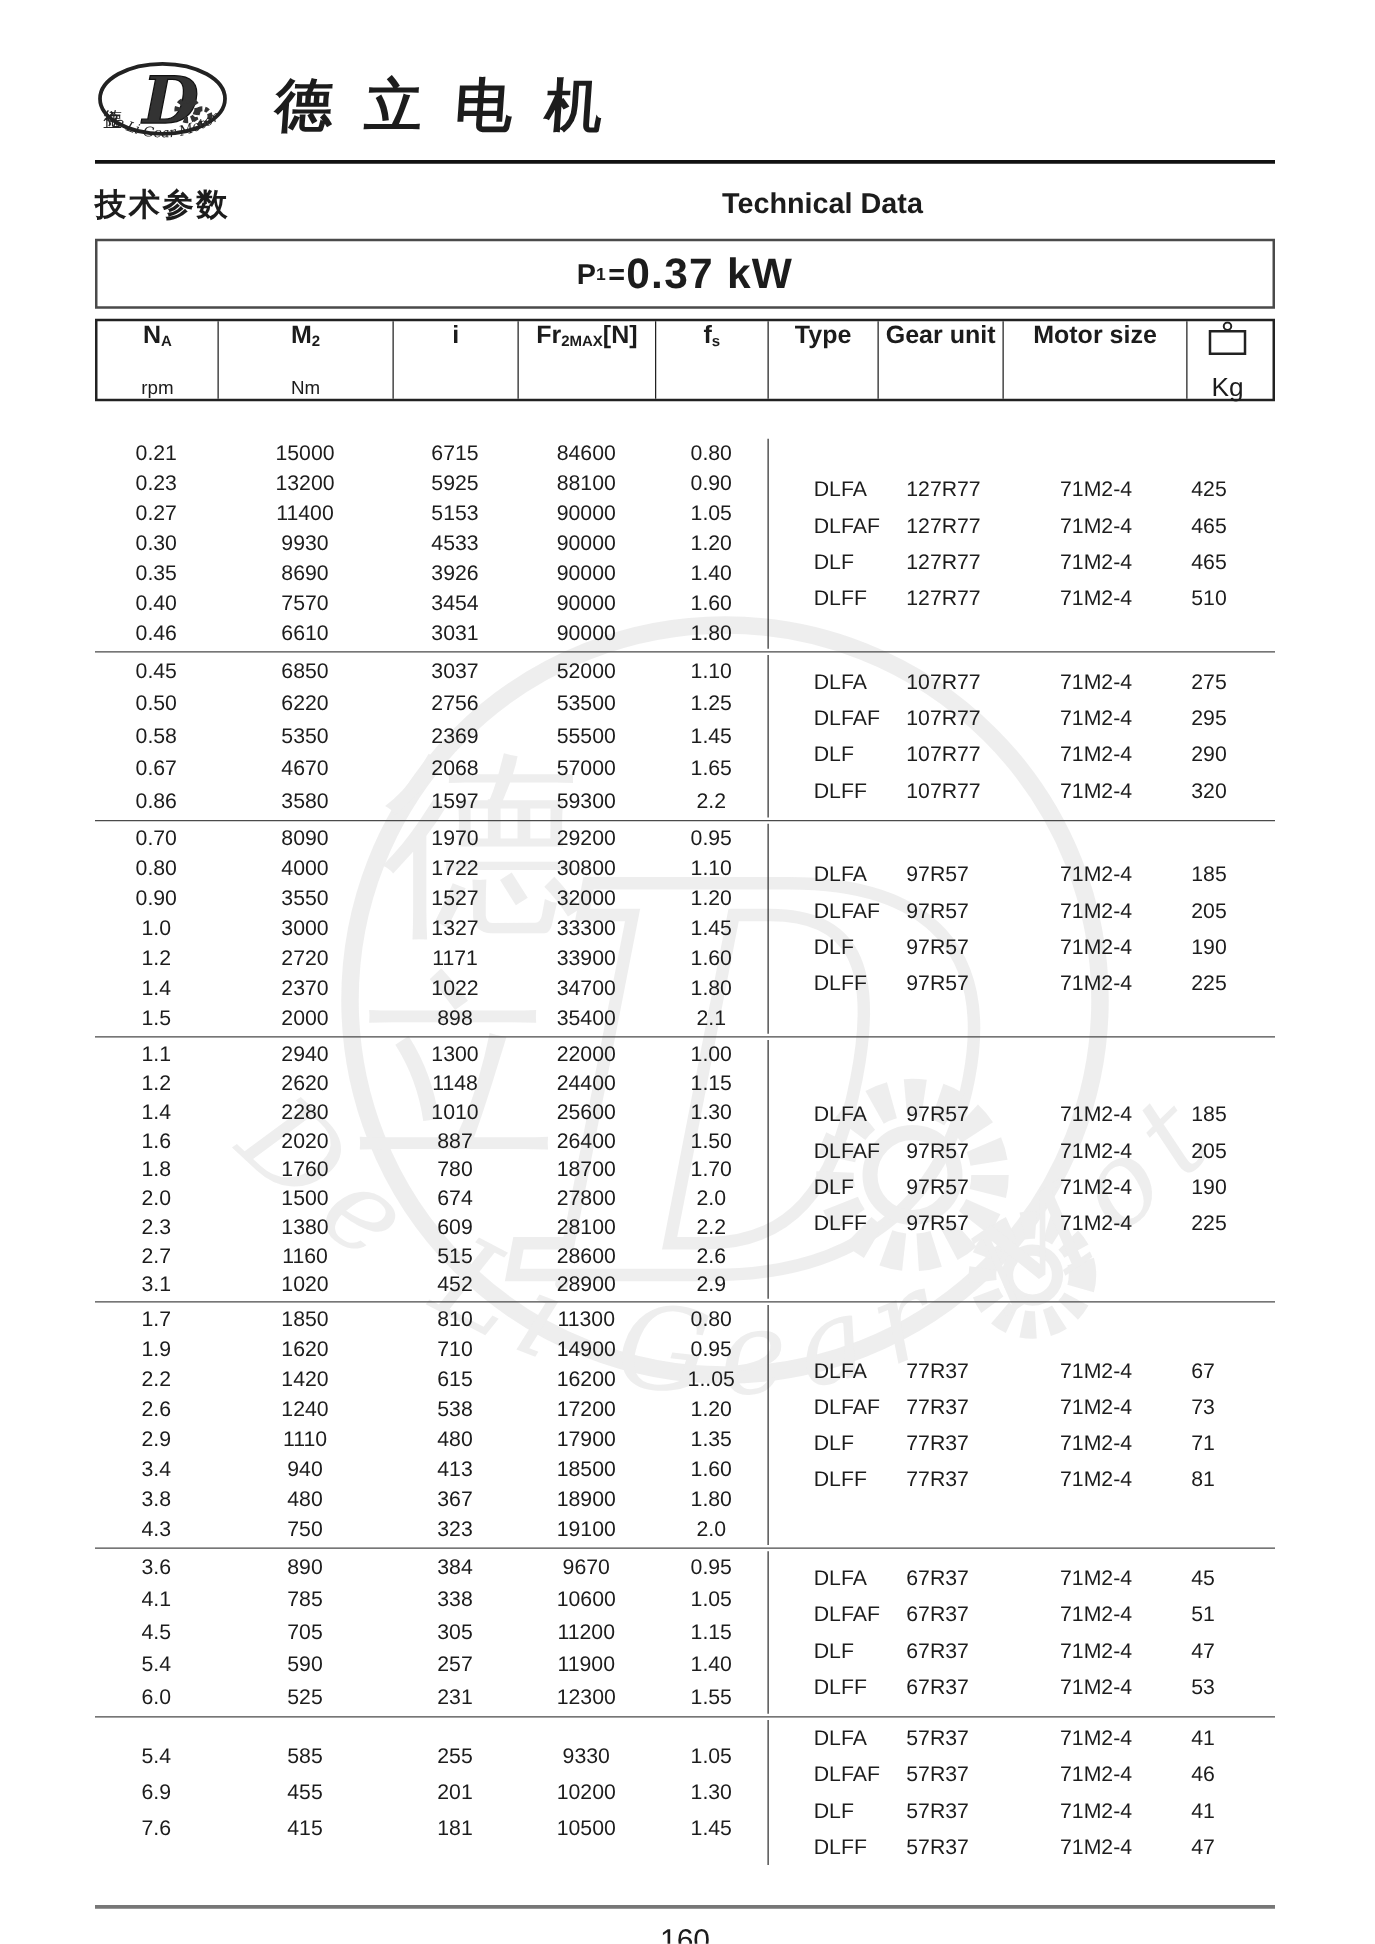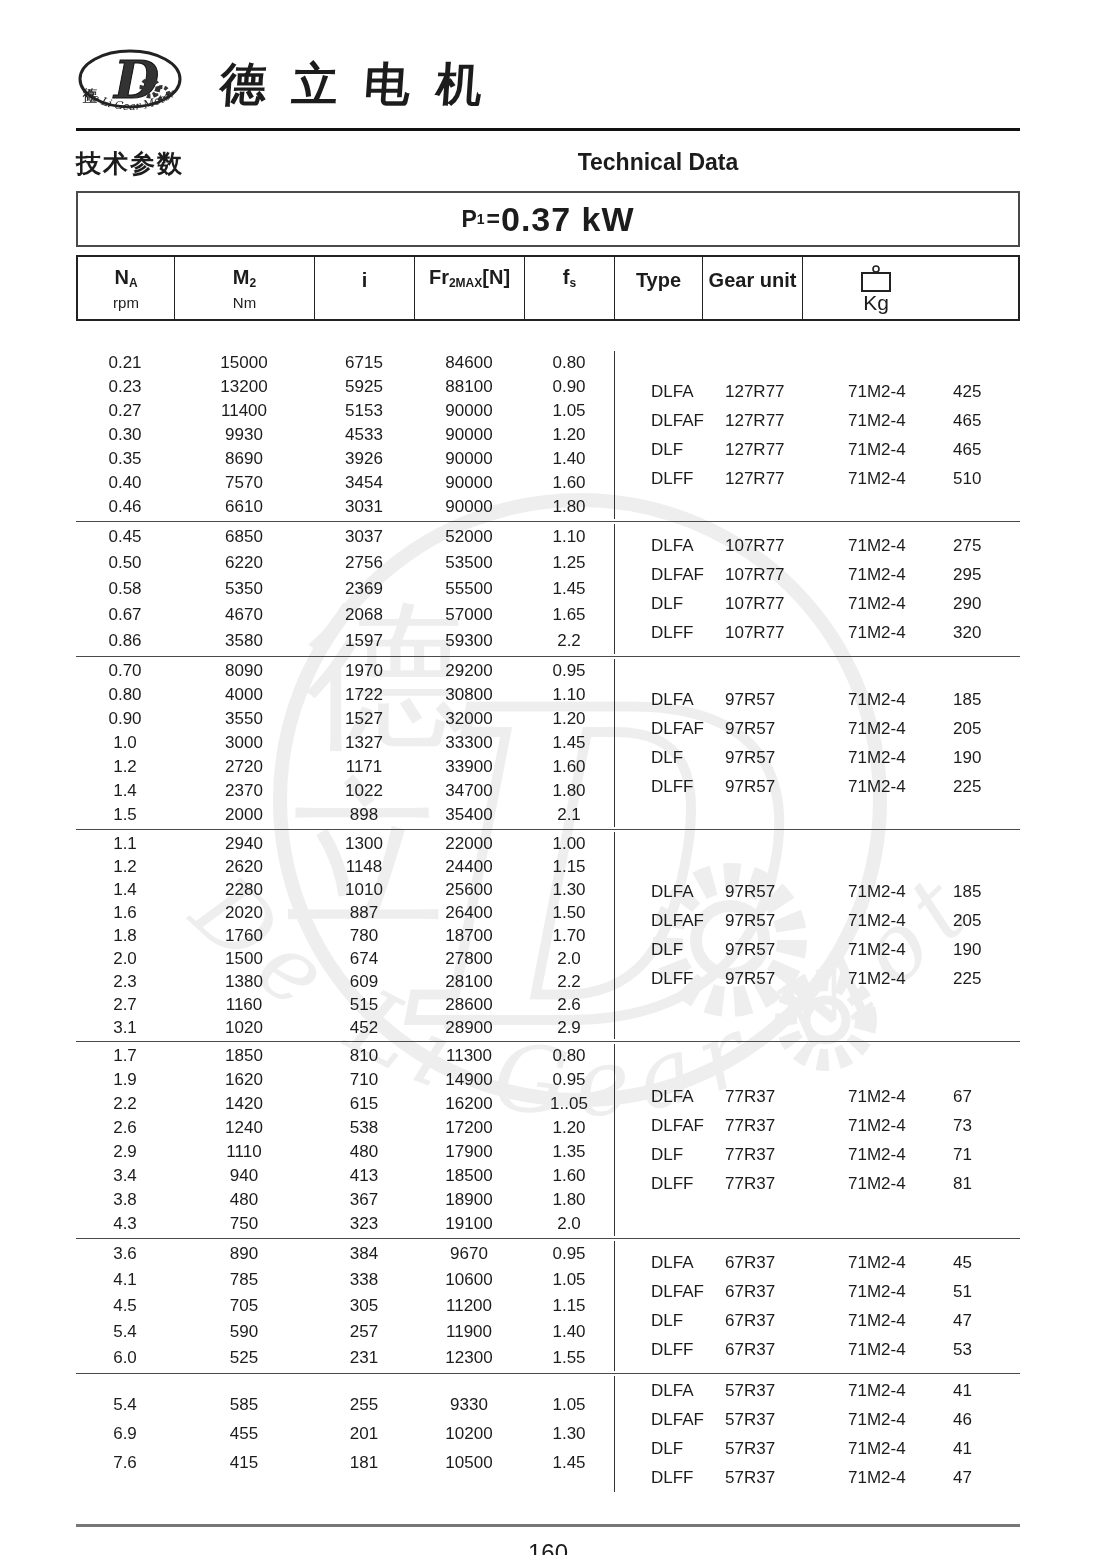--- a/index.html
+++ b/index.html
@@ -31,21 +31,21 @@
   .title-box .p{font-size:23px;font-weight:bold;}
   .title-box .psub{font-size:14px;font-weight:bold;vertical-align:-4px;}
   .title-box .eq{font-size:23px;font-weight:bold;margin:0 1px 0 2px;}
   .title-box .val{font-size:34px;font-weight:bold;letter-spacing:1px;}
 
   
   .thead{
     margin-top:8px;border:2px solid #222;height:62px;background:#fff;position:relative;z-index:2;
     display:grid;grid-template-columns:96px 140px 100px 110px 90px 88px 100px 147px 65px;
   }
-  .hcell{border-left:1px solid #222;display:flex;flex-direction:column;align-items:center;justify-content:center;}
+  .hcell{border-left:1px solid #222;display:flex;flex-direction:column;align-items:center;justify-content:space-between;}
   .hcell:first-child{border-left:none;}
   .hmain{font-size:20px;font-weight:bold;line-height:22px;white-space:nowrap;}
   .hsub{font-size:12px;font-weight:bold;vertical-align:-3px;}
   .hunit{font-size:15px;line-height:17px;min-height:17px;}
   .kgcell .hunit{font-size:21px;}
   .wicon{display:block;margin-bottom:1px;}
 
   
   .tbody{margin-top:28px;position:relative;z-index:2;}
   .group{display:flex;border-bottom:1px solid #4a4a4a;padding:2px 0;}
@@ -144,20 +144,24 @@
       <div class="hunit"></div>
     </div>
     <div class="hcell">
       <div class="hmain"><span>Type</span></div>
       <div class="hunit"></div>
     </div>
     <div class="hcell">
       <div class="hmain"><span>Gear unit</span></div>
       <div class="hunit"></div>
     </div>
+    <div class="hcell">
+      <div class="hmain"><span>Motor size</span></div>
+      <div class="hunit"></div>
+    </div>
     <div class="hcell kgcell">
       <svg class="wicon" width="34" height="28" viewBox="0 0 34 28">
         <circle cx="17" cy="4" r="3" fill="none" stroke="#222" stroke-width="1.6"></circle>
         <rect x="3" y="8" width="28" height="18" fill="none" stroke="#222" stroke-width="2"></rect>
       </svg>
       <div class="hunit">Kg</div>
     </div>
   </div>
 
   <div class="tbody">

